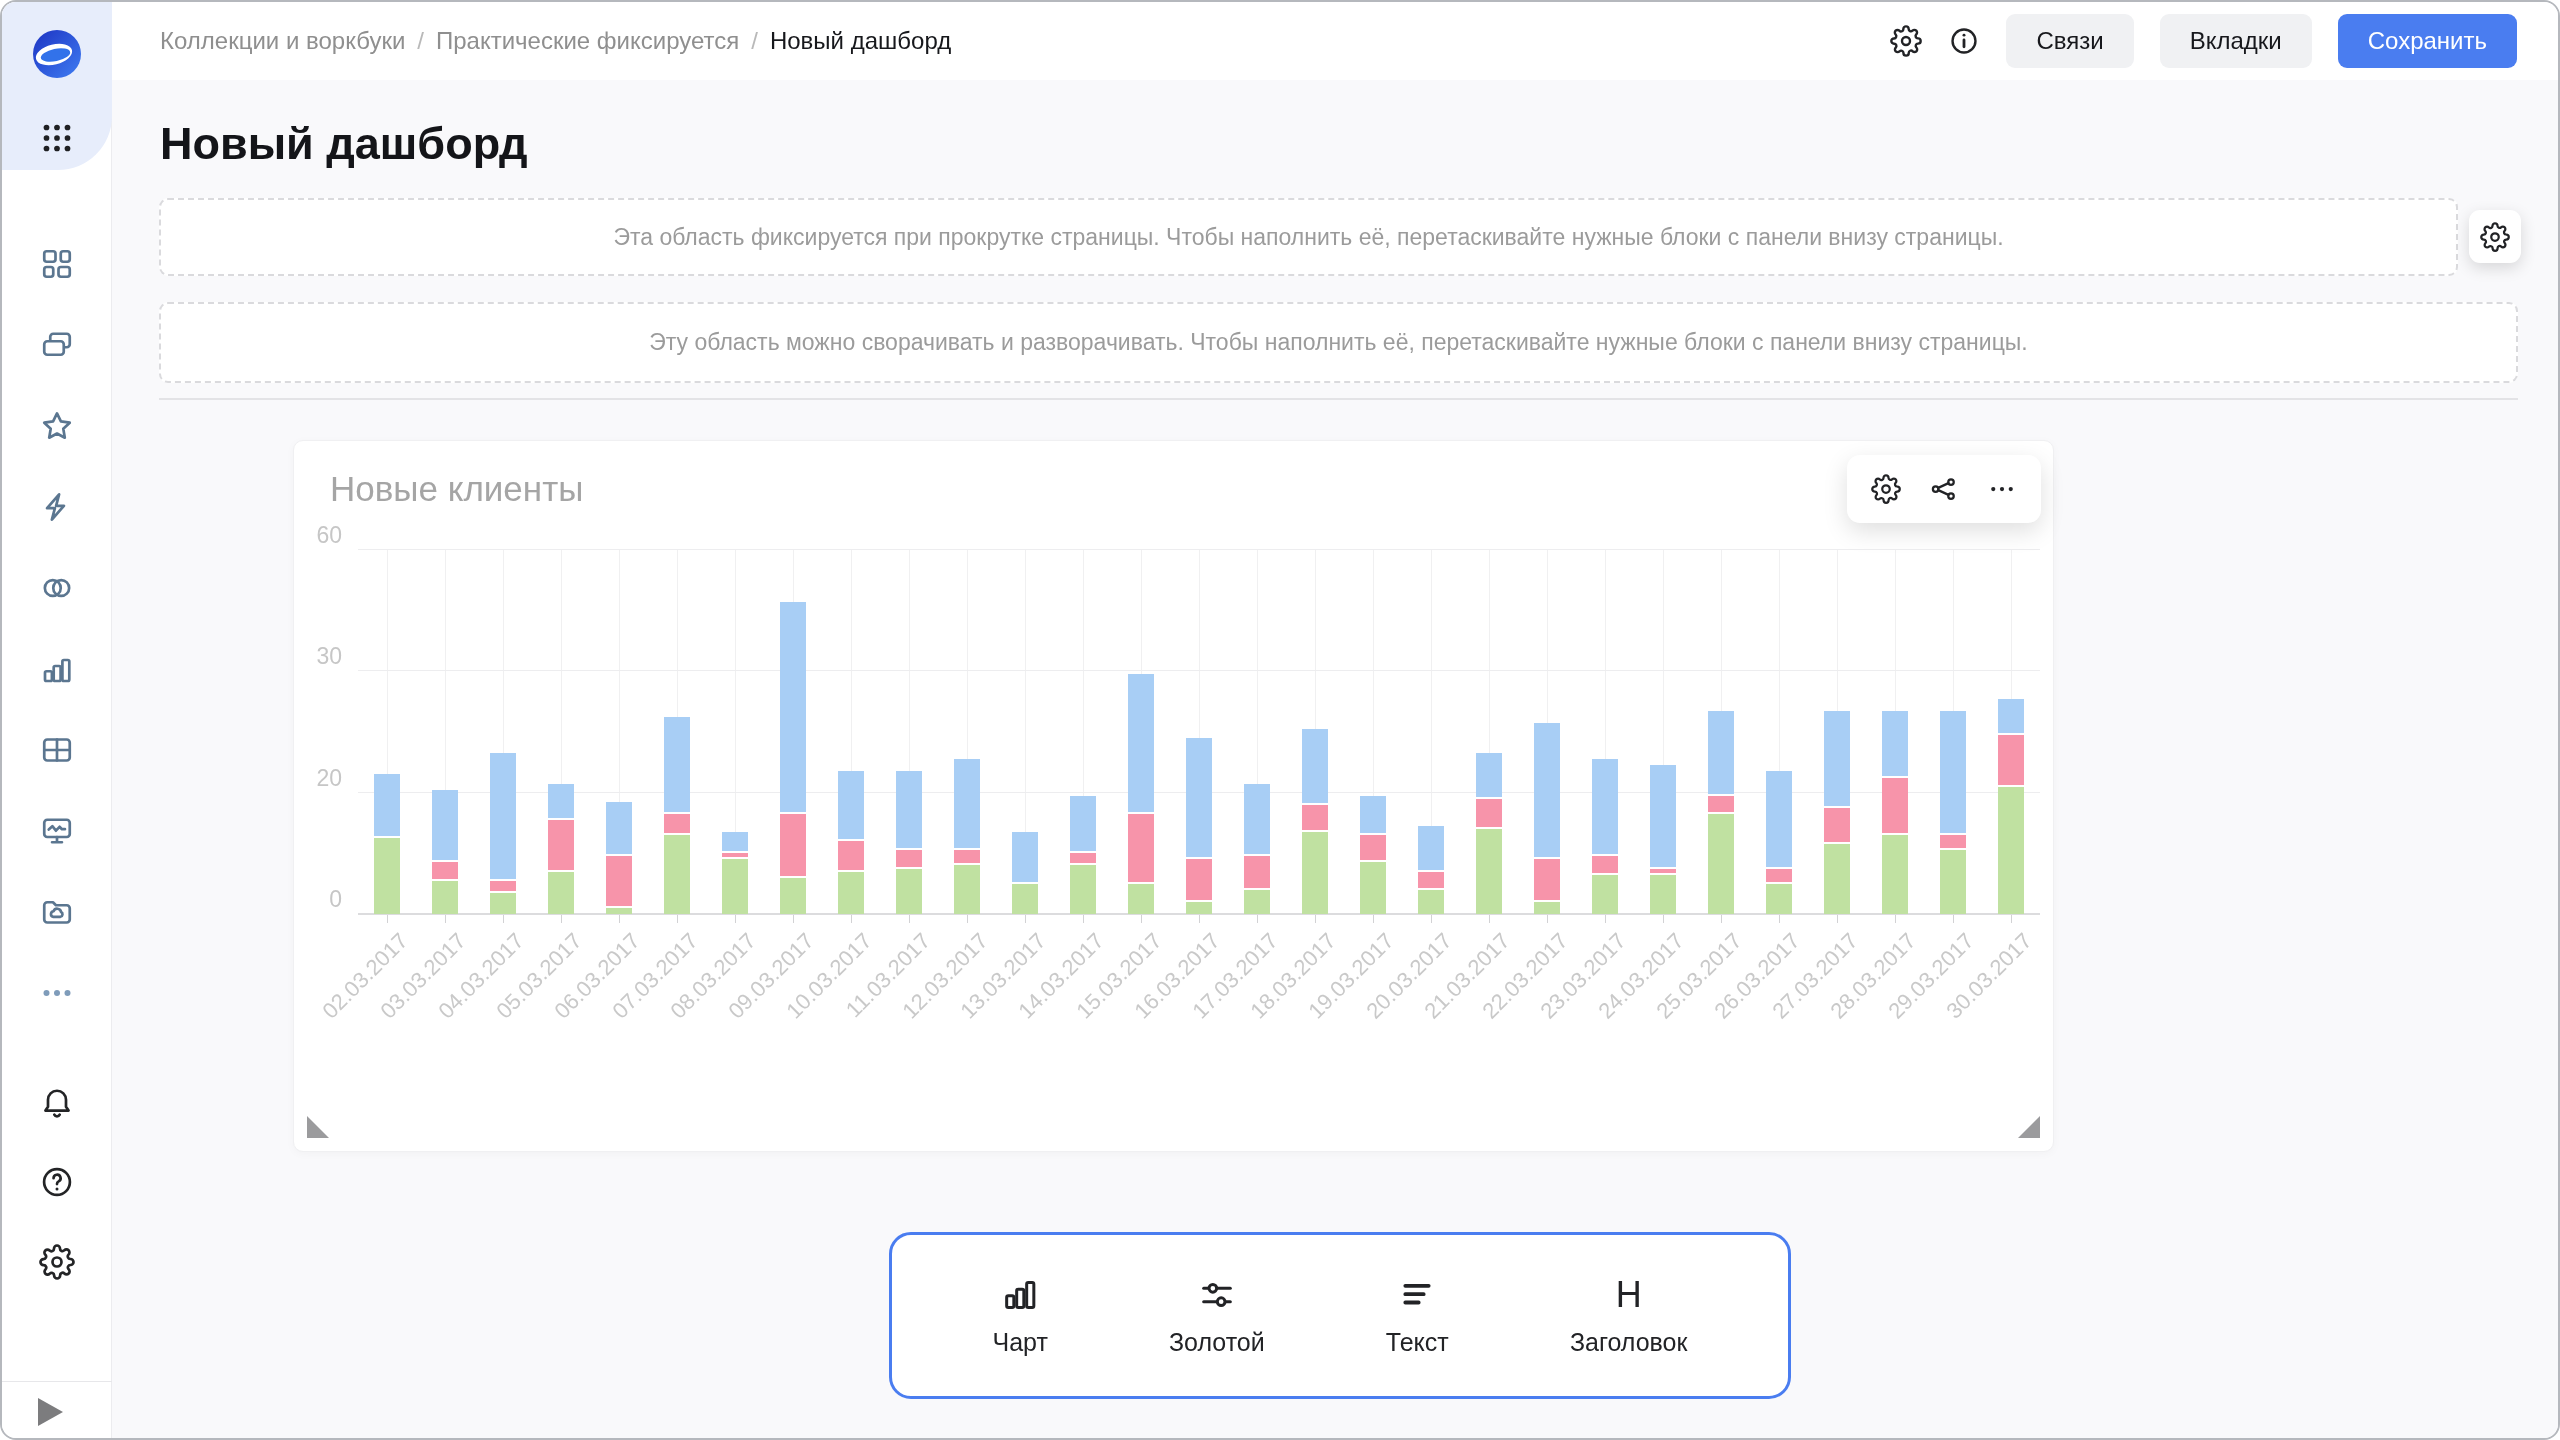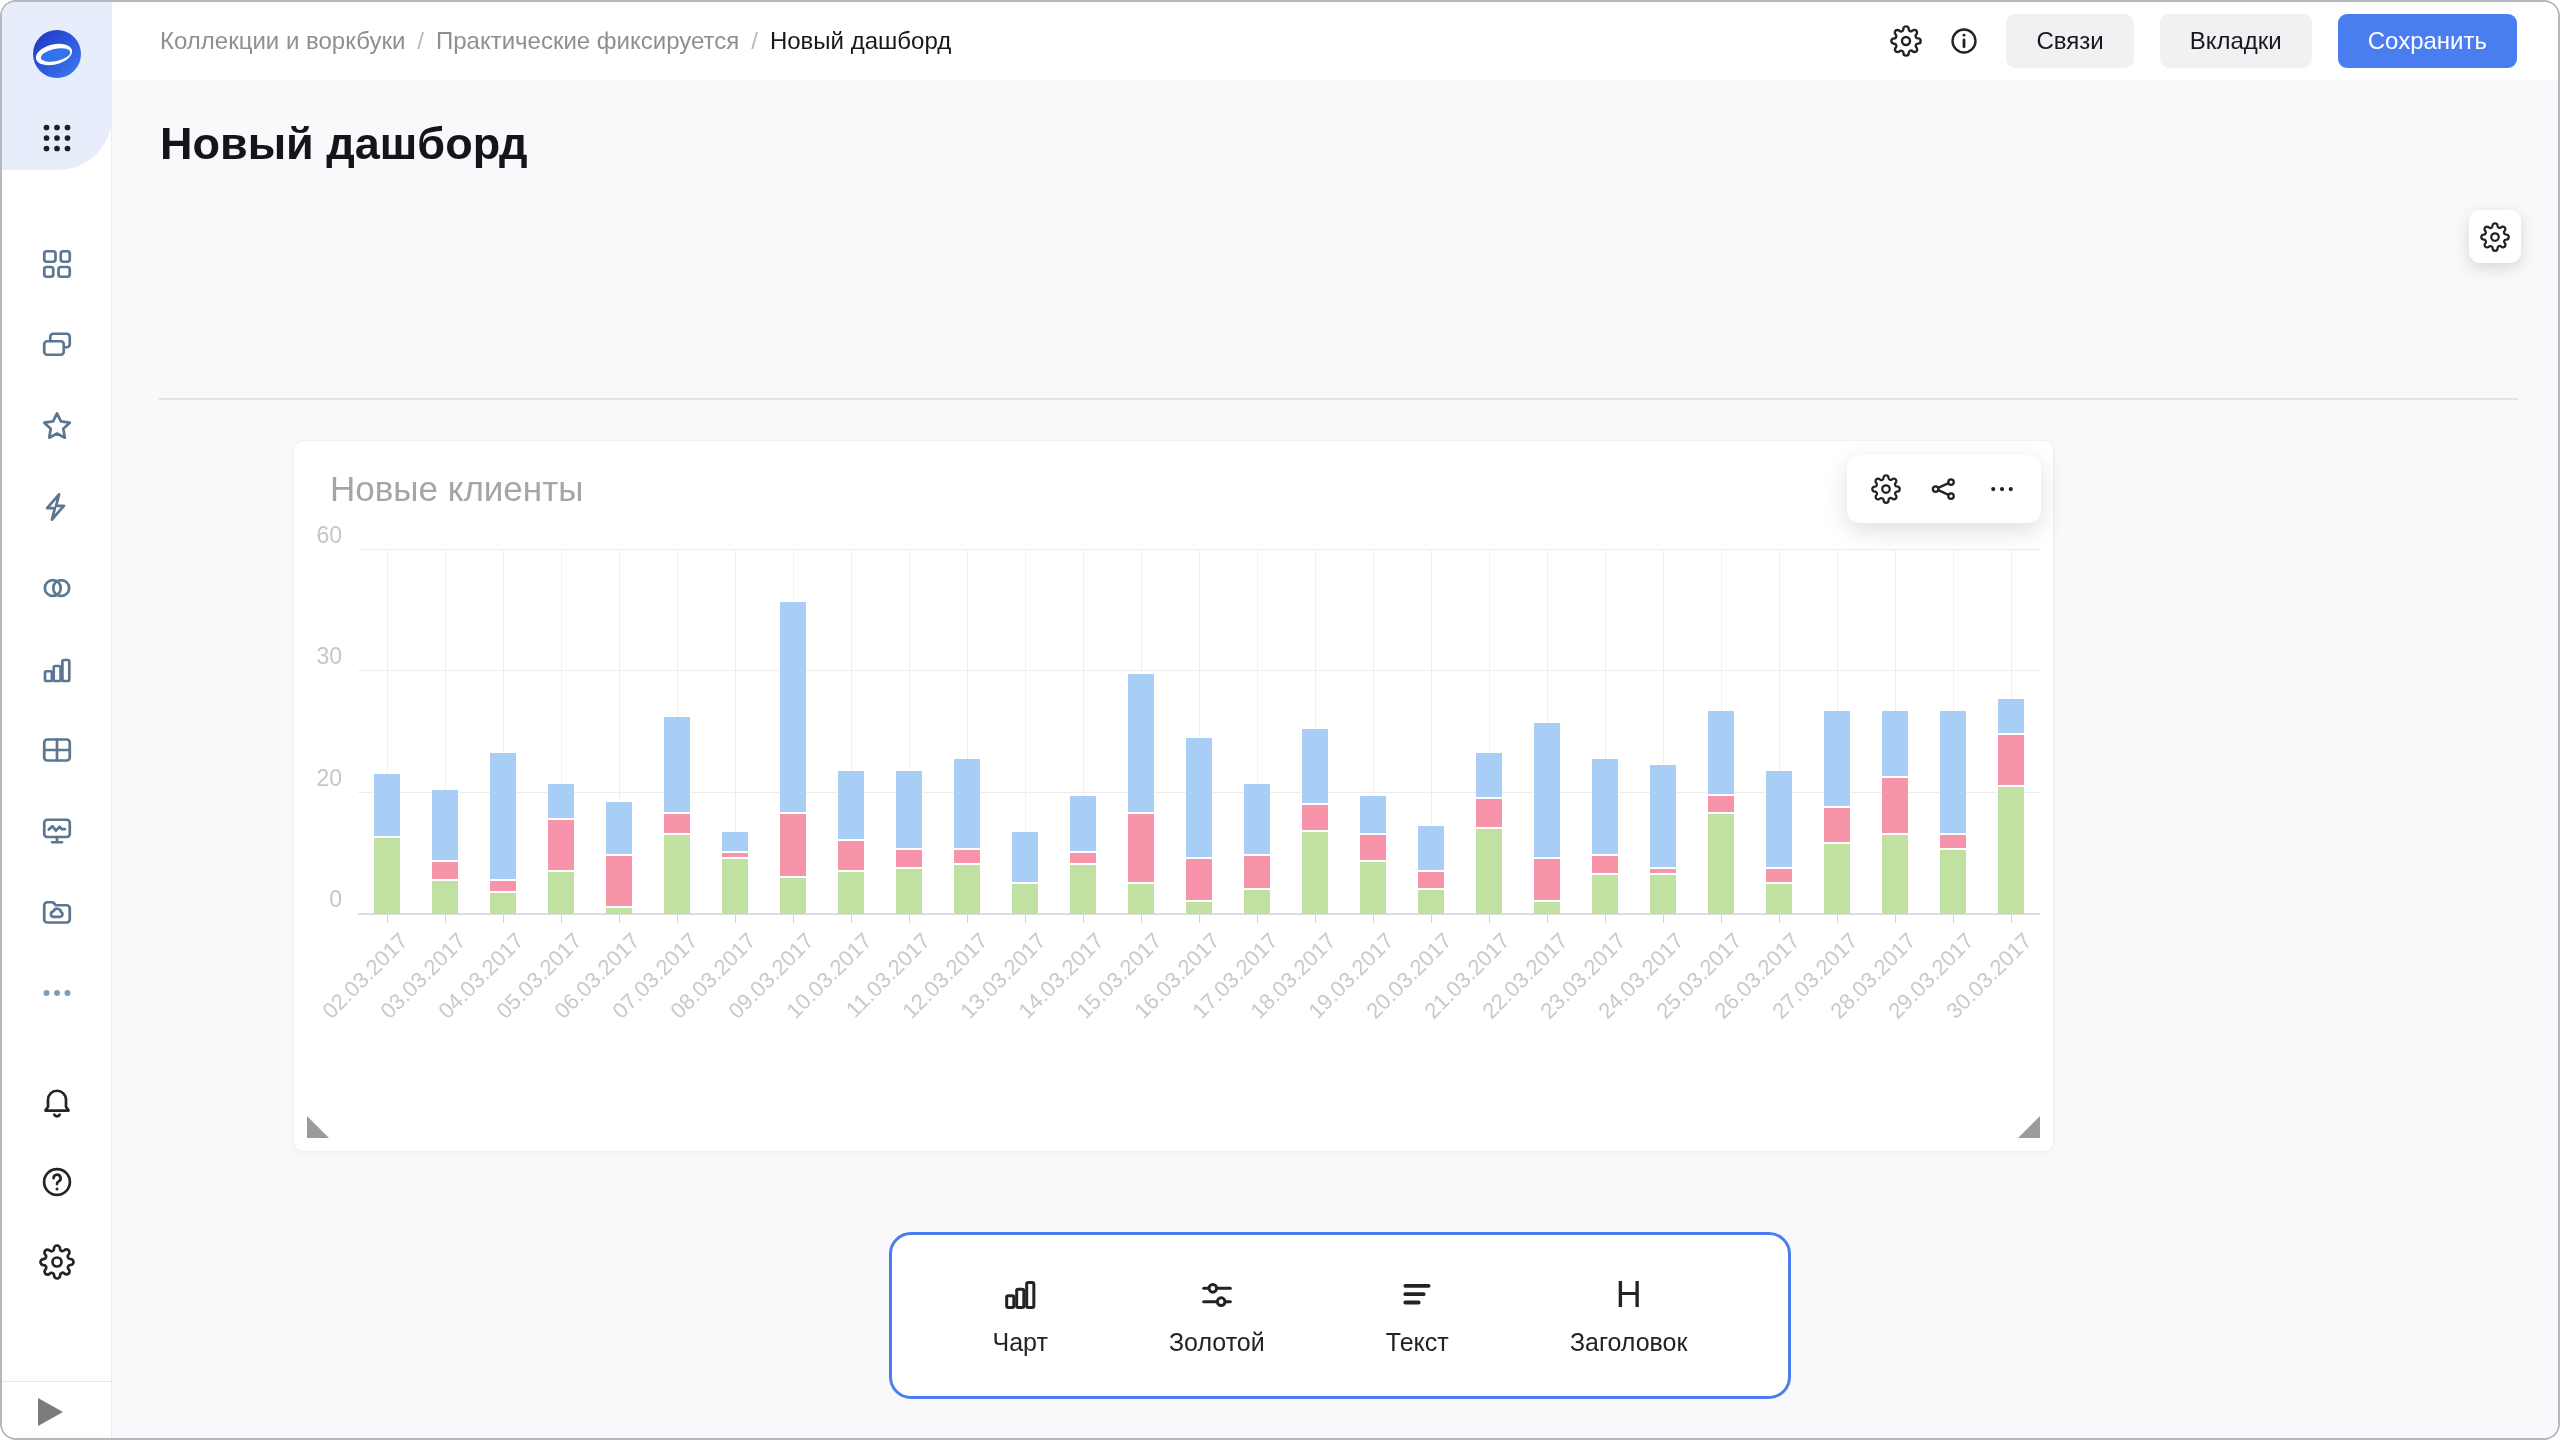--- a/index.html
+++ b/index.html
@@ -222,29 +222,35 @@
         </div>
       </div>
     <div class="sidebar-footer">
       <div class="play-tri"></div>
     </div>
   </div>
 
   <div class="main">
     <div class="page-title">Новый дашборд</div>
 
+    <div class="placeholder ph-1">
+      <span>Эта область фиксируется при прокрутке страницы. Чтобы наполнить её, перетаскивайте нужные блоки с панели внизу страницы.</span>
+    </div>
     <div class="ph-gear-btn">
       <span class="ic">
           <svg viewBox="0 0 24 24" fill="none" stroke="currentColor" stroke-width="1.8" stroke-linecap="round" stroke-linejoin="round">
             <circle cx="12" cy="12" r="3"></circle>
             <path d="M19.4 15a1.65 1.65 0 0 0 .33 1.82l.06.06a2 2 0 0 1 0 2.83 2 2 0 0 1-2.83 0l-.06-.06a1.65 1.65 0 0 0-1.82-.33 1.65 1.65 0 0 0-1 1.51V21a2 2 0 0 1-2 2 2 2 0 0 1-2-2v-.09A1.65 1.65 0 0 0 9 19.4a1.65 1.65 0 0 0-1.82.33l-.06.06a2 2 0 0 1-2.83 0 2 2 0 0 1 0-2.83l.06-.06a1.65 1.65 0 0 0 .33-1.82 1.65 1.65 0 0 0-1.51-1H3a2 2 0 0 1-2-2 2 2 0 0 1 2-2h.09A1.65 1.65 0 0 0 4.6 9a1.65 1.65 0 0 0-.33-1.82l-.06-.06a2 2 0 0 1 0-2.83 2 2 0 0 1 2.83 0l.06.06a1.65 1.65 0 0 0 1.82.33H9a1.65 1.65 0 0 0 1-1.51V3a2 2 0 0 1 2-2 2 2 0 0 1 2 2v.09a1.65 1.65 0 0 0 1 1.51 1.65 1.65 0 0 0 1.82-.33l.06-.06a2 2 0 0 1 2.83 0 2 2 0 0 1 0 2.83l-.06.06a1.65 1.65 0 0 0-.33 1.82V9a1.65 1.65 0 0 0 1.51 1H21a2 2 0 0 1 2 2 2 2 0 0 1-2 2h-.09a1.65 1.65 0 0 0-1.51 1z"></path>
           </svg>
         </span>
     </div>
 
+    <div class="placeholder ph-2">
+      <span>Эту область можно сворачивать и разворачивать. Чтобы наполнить её, перетаскивайте нужные блоки с панели внизу страницы.</span>
+    </div>
 
     <div class="section-divider"></div>
 
     <div class="widget">
       <div class="widget-title">Новые клиенты</div>
       <div class="widget-toolbar" id="widget-toolbar">
           <span class="ic">
             <svg viewBox="0 0 24 24" fill="none" stroke="currentColor" stroke-width="1.8" stroke-linecap="round" stroke-linejoin="round">
               <circle cx="12" cy="12" r="3"></circle>
               <path d="M19.4 15a1.65 1.65 0 0 0 .33 1.82l.06.06a2 2 0 0 1 0 2.83 2 2 0 0 1-2.83 0l-.06-.06a1.65 1.65 0 0 0-1.82-.33 1.65 1.65 0 0 0-1 1.51V21a2 2 0 0 1-2 2 2 2 0 0 1-2-2v-.09A1.65 1.65 0 0 0 9 19.4a1.65 1.65 0 0 0-1.82.33l-.06.06a2 2 0 0 1-2.83 0 2 2 0 0 1 0-2.83l.06-.06a1.65 1.65 0 0 0 .33-1.82 1.65 1.65 0 0 0-1.51-1H3a2 2 0 0 1-2-2 2 2 0 0 1 2-2h.09A1.65 1.65 0 0 0 4.6 9a1.65 1.65 0 0 0-.33-1.82l-.06-.06a2 2 0 0 1 0-2.83 2 2 0 0 1 2.83 0l.06.06a1.65 1.65 0 0 0 1.82.33H9a1.65 1.65 0 0 0 1-1.51V3a2 2 0 0 1 2-2 2 2 0 0 1 2 2v.09a1.65 1.65 0 0 0 1 1.51 1.65 1.65 0 0 0 1.82-.33l.06-.06a2 2 0 0 1 2.83 0 2 2 0 0 1 0 2.83l-.06.06a1.65 1.65 0 0 0-.33 1.82V9a1.65 1.65 0 0 0 1.51 1H21a2 2 0 0 1 2 2 2 2 0 0 1-2 2h-.09a1.65 1.65 0 0 0-1.51 1z"></path>

